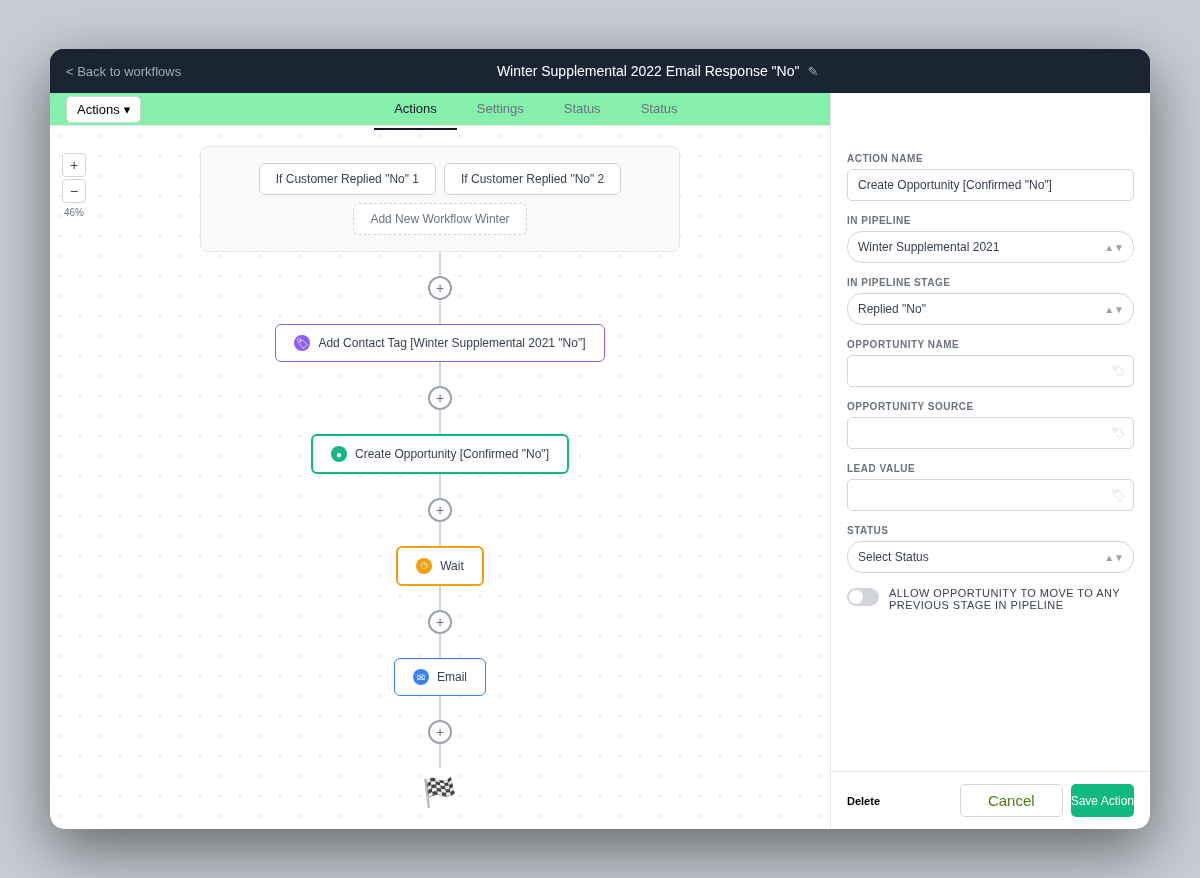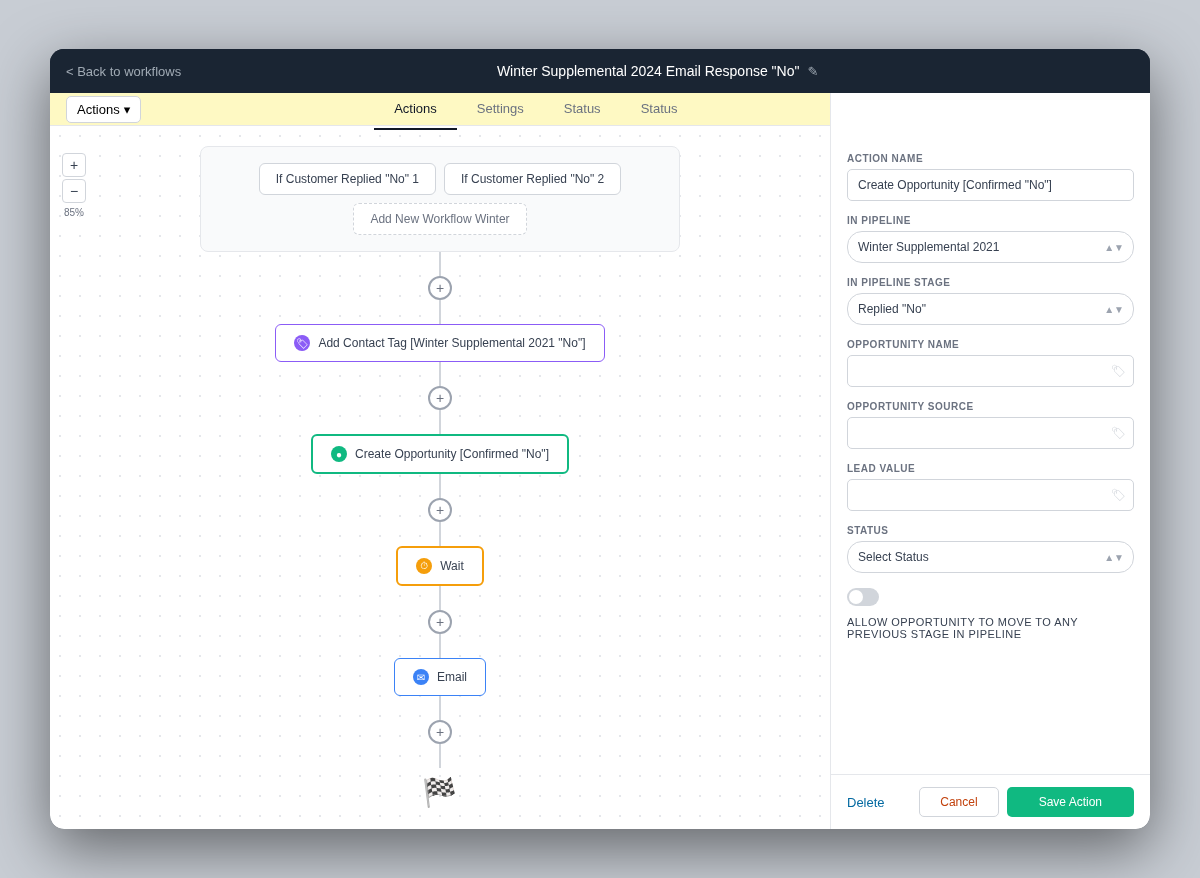--- a/index.html
+++ b/index.html
@@ -64,21 +64,21 @@
     .canvas-area {
       flex: 1;
       background: #fff;
       display: flex;
       flex-direction: column;
       overflow: hidden;
       position: relative;
     }
     
     .tabs-bar {
-      background: #fef9c3;
+      background: #86efac;
       border-bottom: 1px solid #e5e7eb;
       display: flex;
       align-items: center;
       padding: 16px 16px;
       height: 28px;
       flex-shrink: 0;
     }
     .actions-btn {
       background: #fff;
       border: 1px solid #d1d5db;
@@ -363,21 +363,20 @@
       top: 50%;
       transform: translateY(-50%);
       color: #d1d5db;
       font-size: 12px;
     }
     .toggle-row {
       display: flex;
       align-items: flex-start;
       gap: 10px;
       margin-bottom: 12px;
-      flex-direction: column;
     }
     .toggle {
       width: 32px;
       height: 18px;
       border-radius: 9px;
       background: #d1d5db;
       position: relative;
       flex-shrink: 0;
       cursor: pointer;
       margin-top: 1px;
@@ -402,40 +401,41 @@
     }
     
     .panel-footer {
       border-top: 1px solid #e5e7eb;
       padding: 12px 16px;
       display: flex;
       align-items: center;
       justify-content: space-between;
     }
     .delete-btn {
-      color: #0369a1;
-      font-size: 13px;
+      color: #000000;
+      font-size: 11px;
       cursor: pointer;
       background: none;
       border: none;
+      font-weight: bold;
     }
     .cancel-btn {
       background: #fff;
       border: 1px solid #d1d5db;
       border-radius: 5px;
-      padding: 7px 20px;
-      font-size: 12px;
-      cursor: pointer;
-      color: #c2410c;
+      padding: 7px 27px;
+      font-size: 15px;
+      cursor: pointer;
+      color: #4d7c0f;
     }
     .save-btn {
       background: #10b981;
       border: none;
       border-radius: 5px;
-      padding: 7px 32px;
+      padding: 7px 0;
       font-size: 12px;
       cursor: pointer;
       color: #fff;
       font-weight: 500;
     }
     .footer-right {
       display: flex;
       gap: 8px;
     }
     
@@ -448,21 +448,21 @@
     }
   </style>
 </head>
 <body>
 
 <div class="screen-wrapper">
 
   <div class="top-bar">
     <span class="back-link">&lt; Back to workflows</span>
     <div class="top-bar-title">
-      <span>Winter Supplemental 2024 Email Response "No"</span>
+      <span>Winter Supplemental 2022 Email Response "No"</span>
       <span class="edit-icon">✎</span>
     </div>
   </div>
 
   <div class="main-area">
 
     <div class="canvas-area">
 
       <div class="tabs-bar">
         <button class="actions-btn">
@@ -473,21 +473,21 @@
           <div class="tab active">Actions</div>
           <div class="tab">Settings</div>
           <div class="tab">Status</div>
           <div class="tab">Status</div>
         </div>
       </div>
 
       <div class="zoom-controls">
         <div class="zoom-btn">+</div>
         <div class="zoom-btn">−</div>
-        <div class="zoom-label">85%</div>
+        <div class="zoom-label">46%</div>
       </div>
 
       <div class="canvas-scroll" style="position:relative;">
         <div class="bg-dots"></div>
         <div class="workflow-node-container" style="position:relative; z-index:1;">
 
           <div class="trigger-area">
             <div class="trigger-row">
               <div class="trigger-node">If Customer Replied "No" 1</div>
               <div class="trigger-node">If Customer Replied "No" 2</div>

